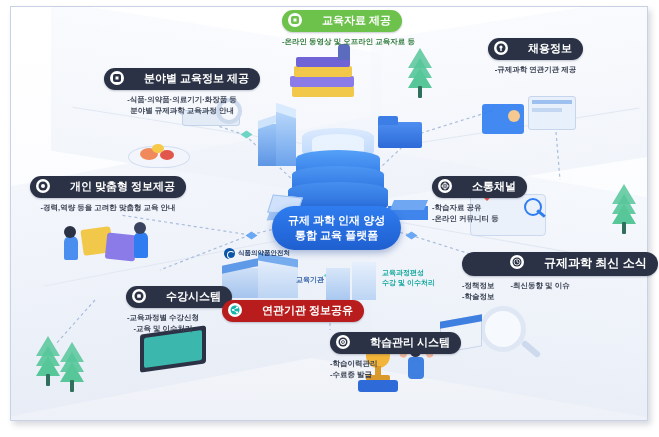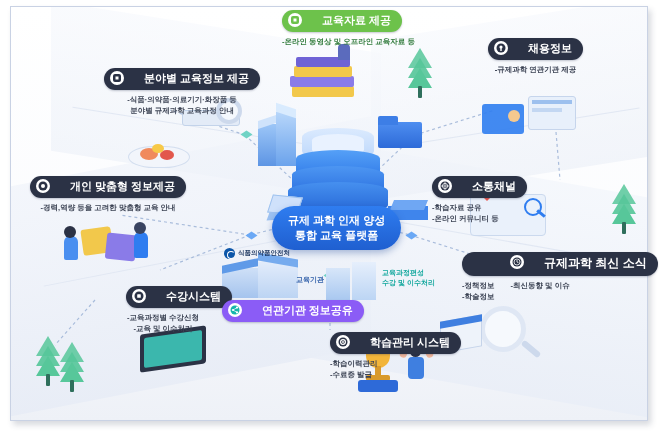--- a/index.html
+++ b/index.html
@@ -42,21 +42,21 @@
   
   .label{position:absolute;}
   .pill{
     display:inline-flex;align-items:flex-start;gap:20px;
     border-radius:999px;padding:3px 11px 4px 6px;
     font-weight:bold;color:#ffffff;white-space:nowrap;
     box-shadow:0 1px 2px rgba(30,40,70,.25);
   }
   .pill.dark{background:#2b3245;}
   .pill.green{background:#6dc24b;}
-  .pill.teal{background:#8b5cf6;font-family:Liberation Serif, serif;}
+  .pill.teal{background:#b91c1c;}
   .pill .ico{
     width:14px;height:14px;border-radius:50%;
     background:#ffffff;display:inline-flex;align-items:center;justify-content:center;
     flex:0 0 auto;
   }
   .pill.dark .ico{background:#ffffff;}
   .pill .ico svg{display:block;}
   .sub{font-size:7.5px;color:#3c4354;line-height:11px;white-space:nowrap;font-weight:bold;}
 
   .center-pill{

